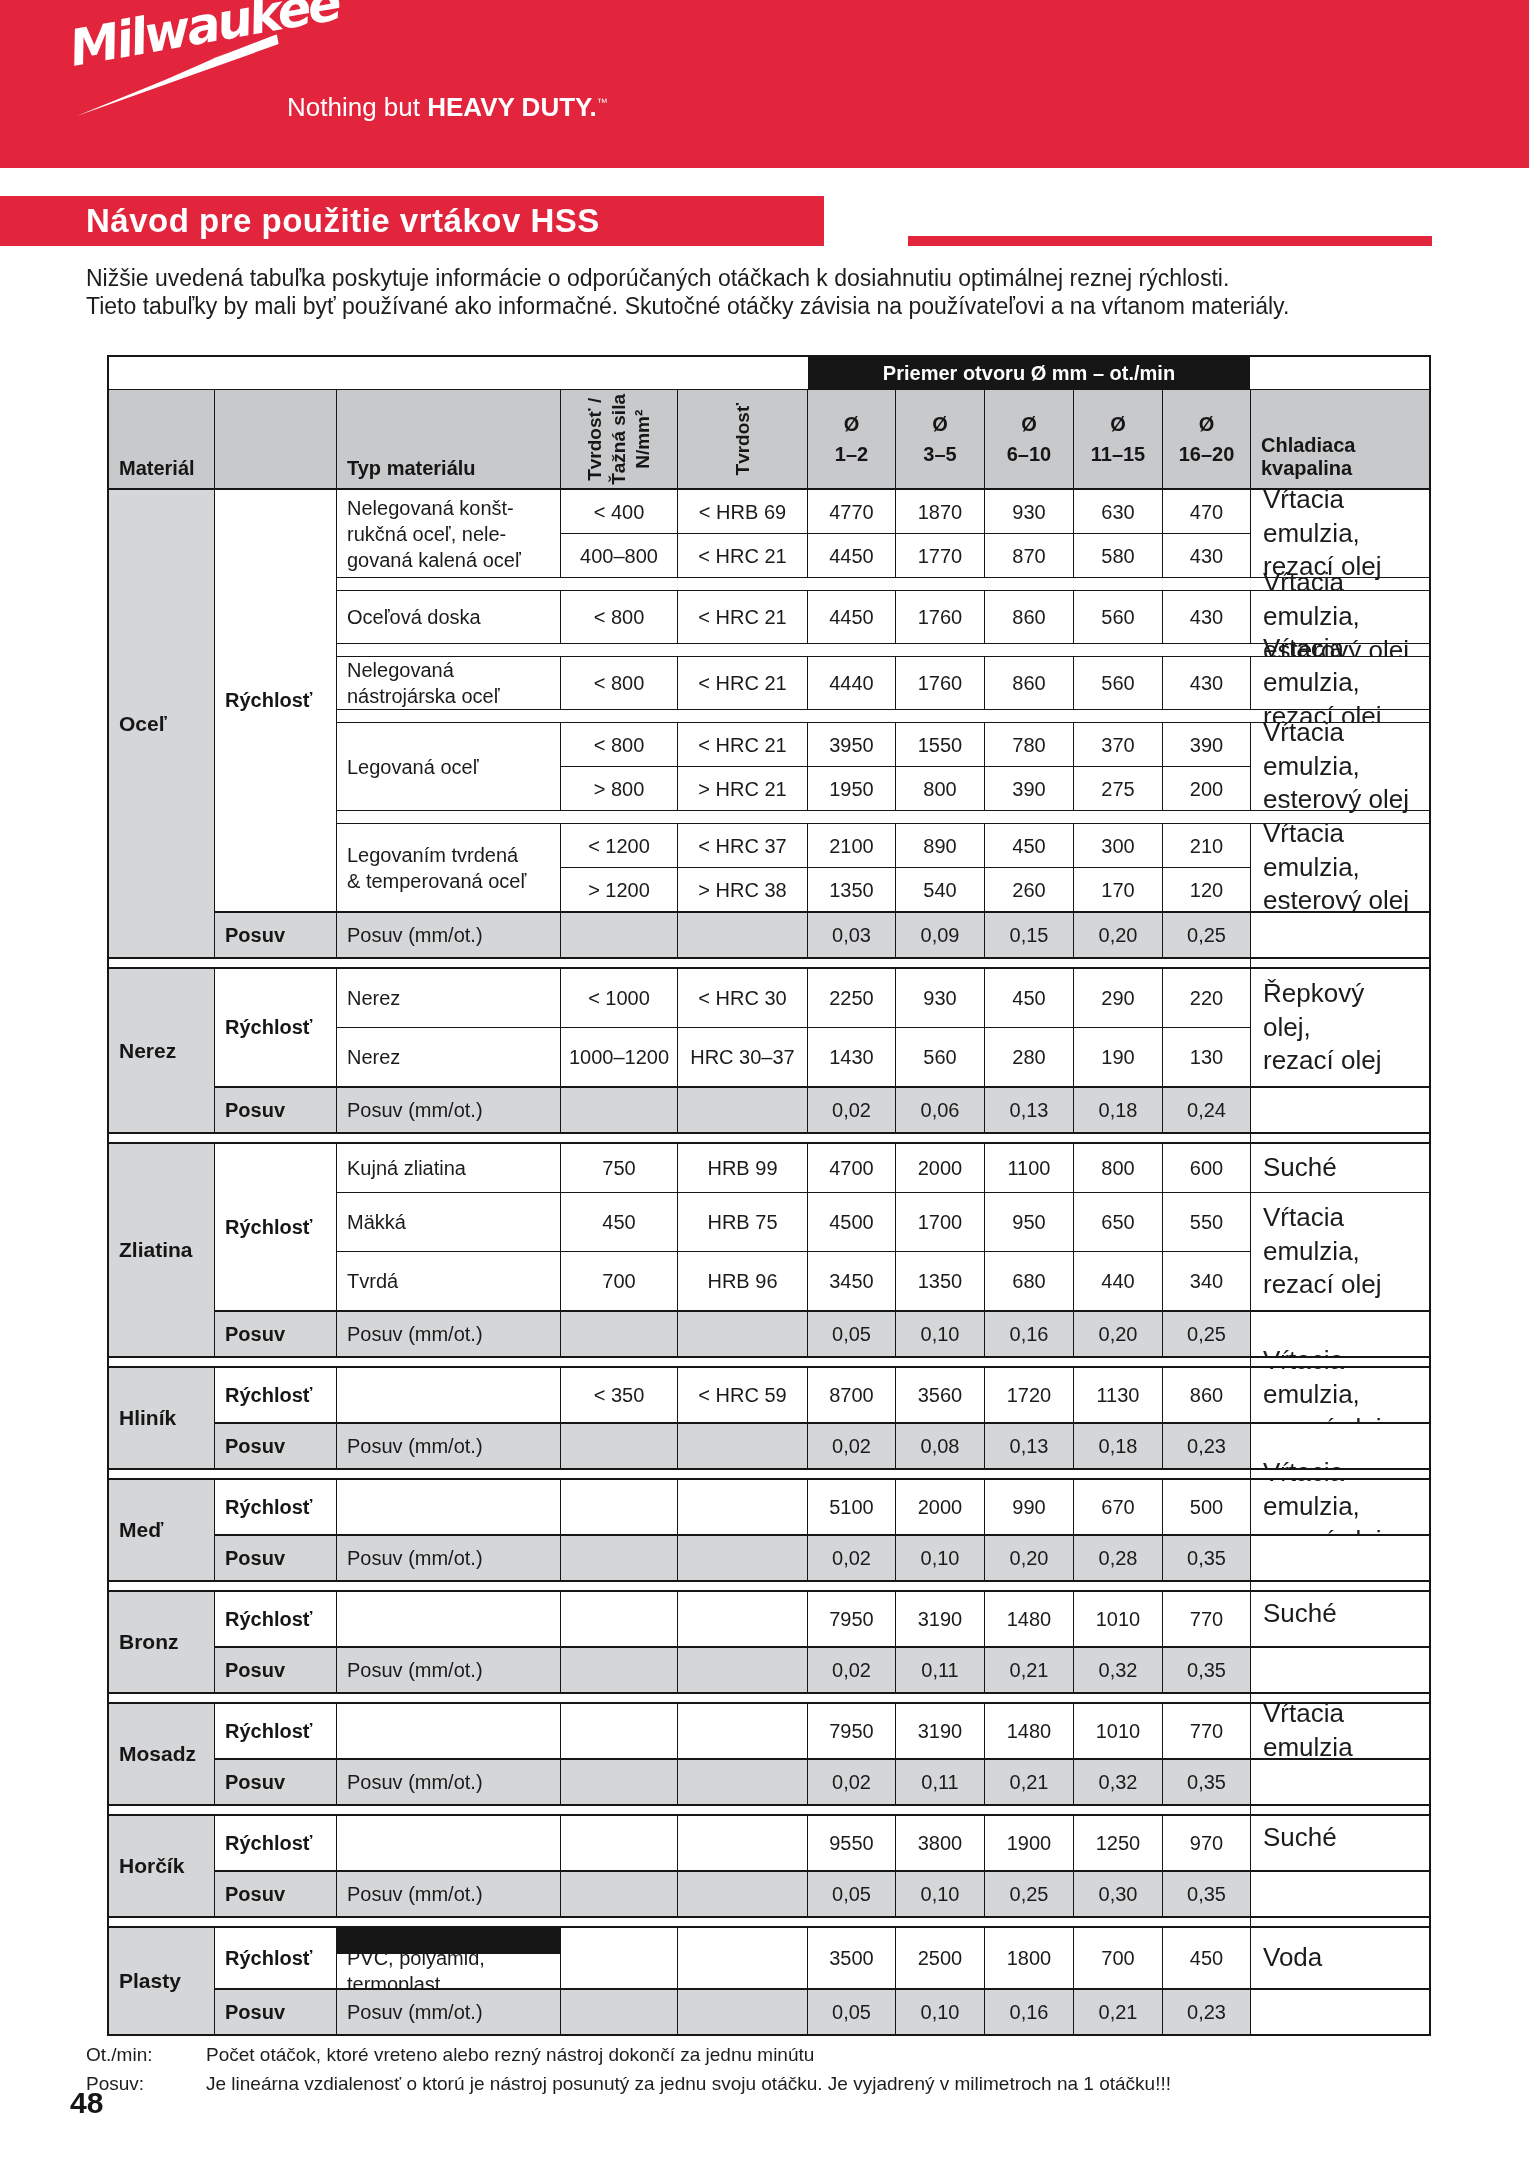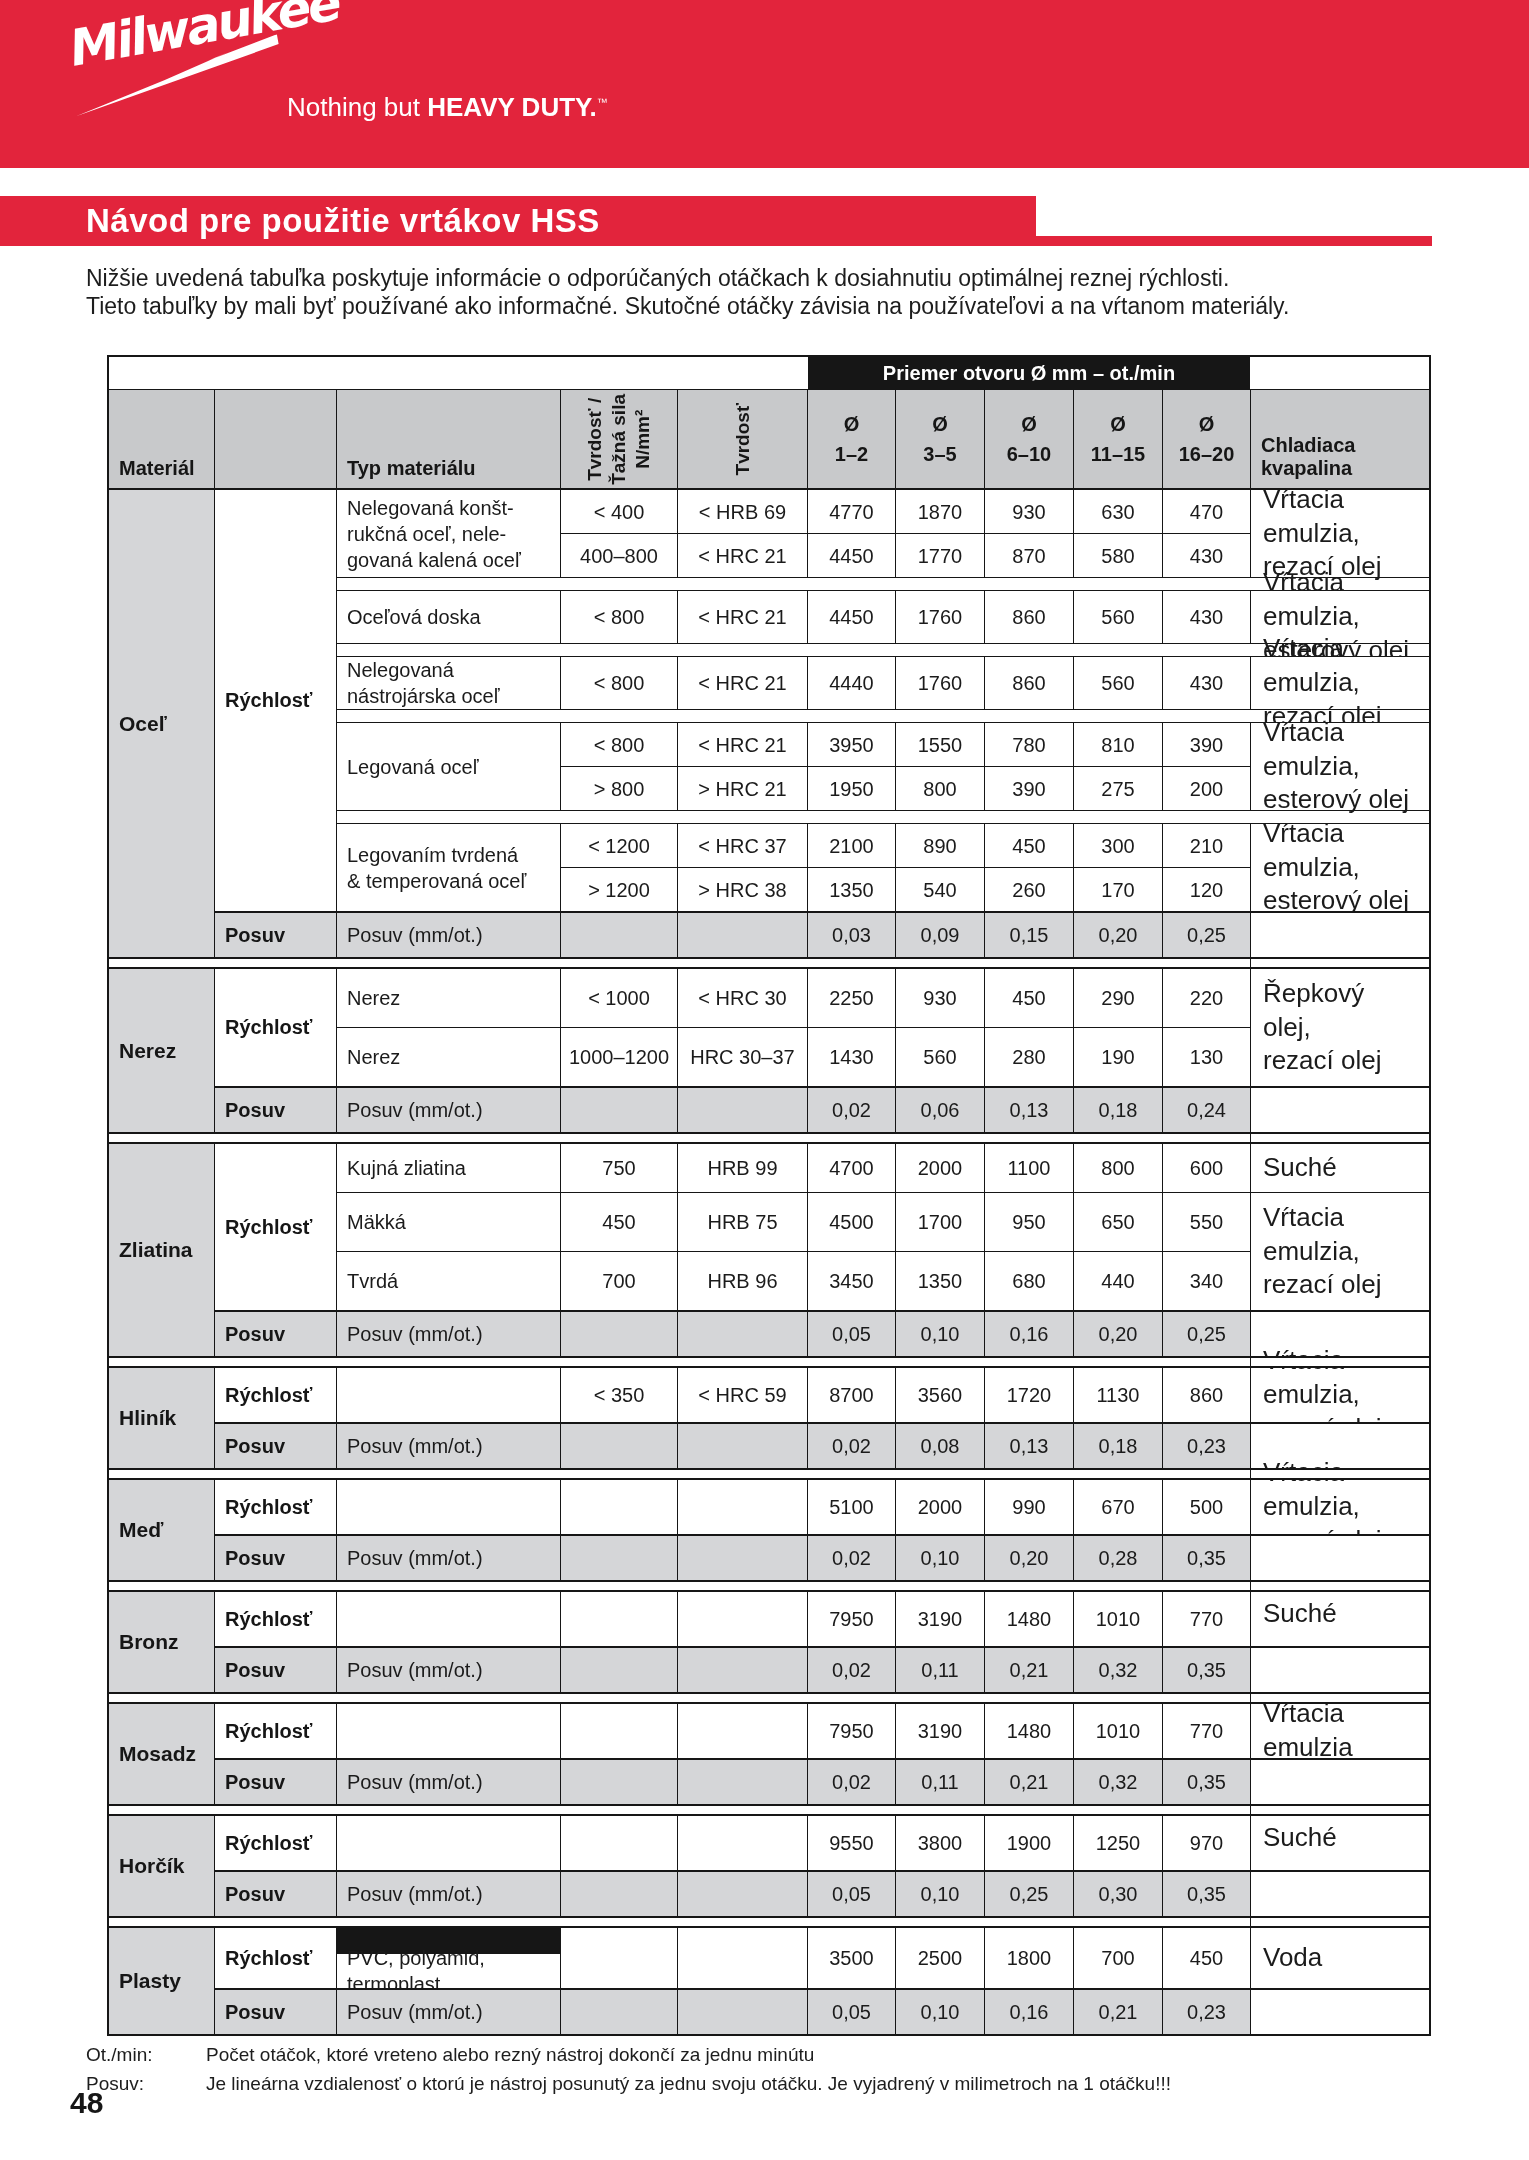--- a/index.html
+++ b/index.html
@@ -15,21 +15,21 @@
   }
   
   .banner{position:absolute;left:0;top:0;width:1529px;height:168px;background:var(--red);}
   .logo{position:absolute;left:74px;top:24px;width:230px;color:#fff;transform:rotate(-10deg);transform-origin:left center;}
   .logo-text{font-family:"DejaVu Sans",sans-serif;font-style:italic;font-weight:bold;font-size:50px;letter-spacing:-3px;line-height:1;white-space:nowrap;}
   .bolt{display:block;margin:-4px 0 0 -6px;}
   .tagline{position:absolute;left:287px;top:92px;color:#fff;font-size:26px;white-space:nowrap;}
   .tagline .tg-b{font-weight:bold;}
   .tm{font-size:11px;vertical-align:super;}
   
-  .titlebar{position:absolute;left:0;top:196px;width:1036px;height:50px;background:var(--red);
+  .titlebar{position:absolute;left:0;top:196px;width:824px;height:50px;background:var(--red);
     color:#fff;font-weight:bold;font-size:33px;display:flex;align-items:center;padding-left:86px;
     box-sizing:border-box;letter-spacing:.5px;}
   .titlestrip{position:absolute;left:908px;top:236px;width:524px;height:10px;background:var(--red);}
   
   .intro{position:absolute;left:86px;top:264px;font-size:23px;line-height:28px;color:#1d1d1d;}
   
   .tbl{position:absolute;left:107px;top:355px;width:1320px;border:2px solid var(--ink);background:#fff;}
   .toprow{display:flex;height:32px;border-bottom:1px solid var(--ink);}
   .top-left{width:699px;background:#fff;}
   .top-black{width:442px;background:var(--ink);color:#fff;font-weight:bold;font-size:20px;
@@ -169,21 +169,21 @@
             <div class="cell num" style="grid-area: 6 / 4;">4440</div>
             <div class="cell num" style="grid-area: 6 / 5;">1760</div>
             <div class="cell num" style="grid-area: 6 / 6;">860</div>
             <div class="cell num" style="grid-area: 6 / 7;">560</div>
             <div class="cell num" style="grid-area: 6 / 8;">430</div>
             <div class="cell num" style="grid-area: 8 / 2;">&lt; 800</div>
             <div class="cell num" style="grid-area: 8 / 3;">&lt; HRC 21</div>
             <div class="cell num" style="grid-area: 8 / 4;">3950</div>
             <div class="cell num" style="grid-area: 8 / 5;">1550</div>
             <div class="cell num" style="grid-area: 8 / 6;">780</div>
-            <div class="cell num" style="grid-area: 8 / 7;">810</div>
+            <div class="cell num" style="grid-area: 8 / 7;">370</div>
             <div class="cell num" style="grid-area: 8 / 8;">390</div>
             <div class="cell num" style="grid-area: 9 / 2;">&gt; 800</div>
             <div class="cell num" style="grid-area: 9 / 3;">&gt; HRC 21</div>
             <div class="cell num" style="grid-area: 9 / 4;">1950</div>
             <div class="cell num" style="grid-area: 9 / 5;">800</div>
             <div class="cell num" style="grid-area: 9 / 6;">390</div>
             <div class="cell num" style="grid-area: 9 / 7;">275</div>
             <div class="cell num" style="grid-area: 9 / 8;">200</div>
             <div class="cell num" style="grid-area: 11 / 2;">&lt; 1200</div>
             <div class="cell num" style="grid-area: 11 / 3;">&lt; HRC 37</div>

